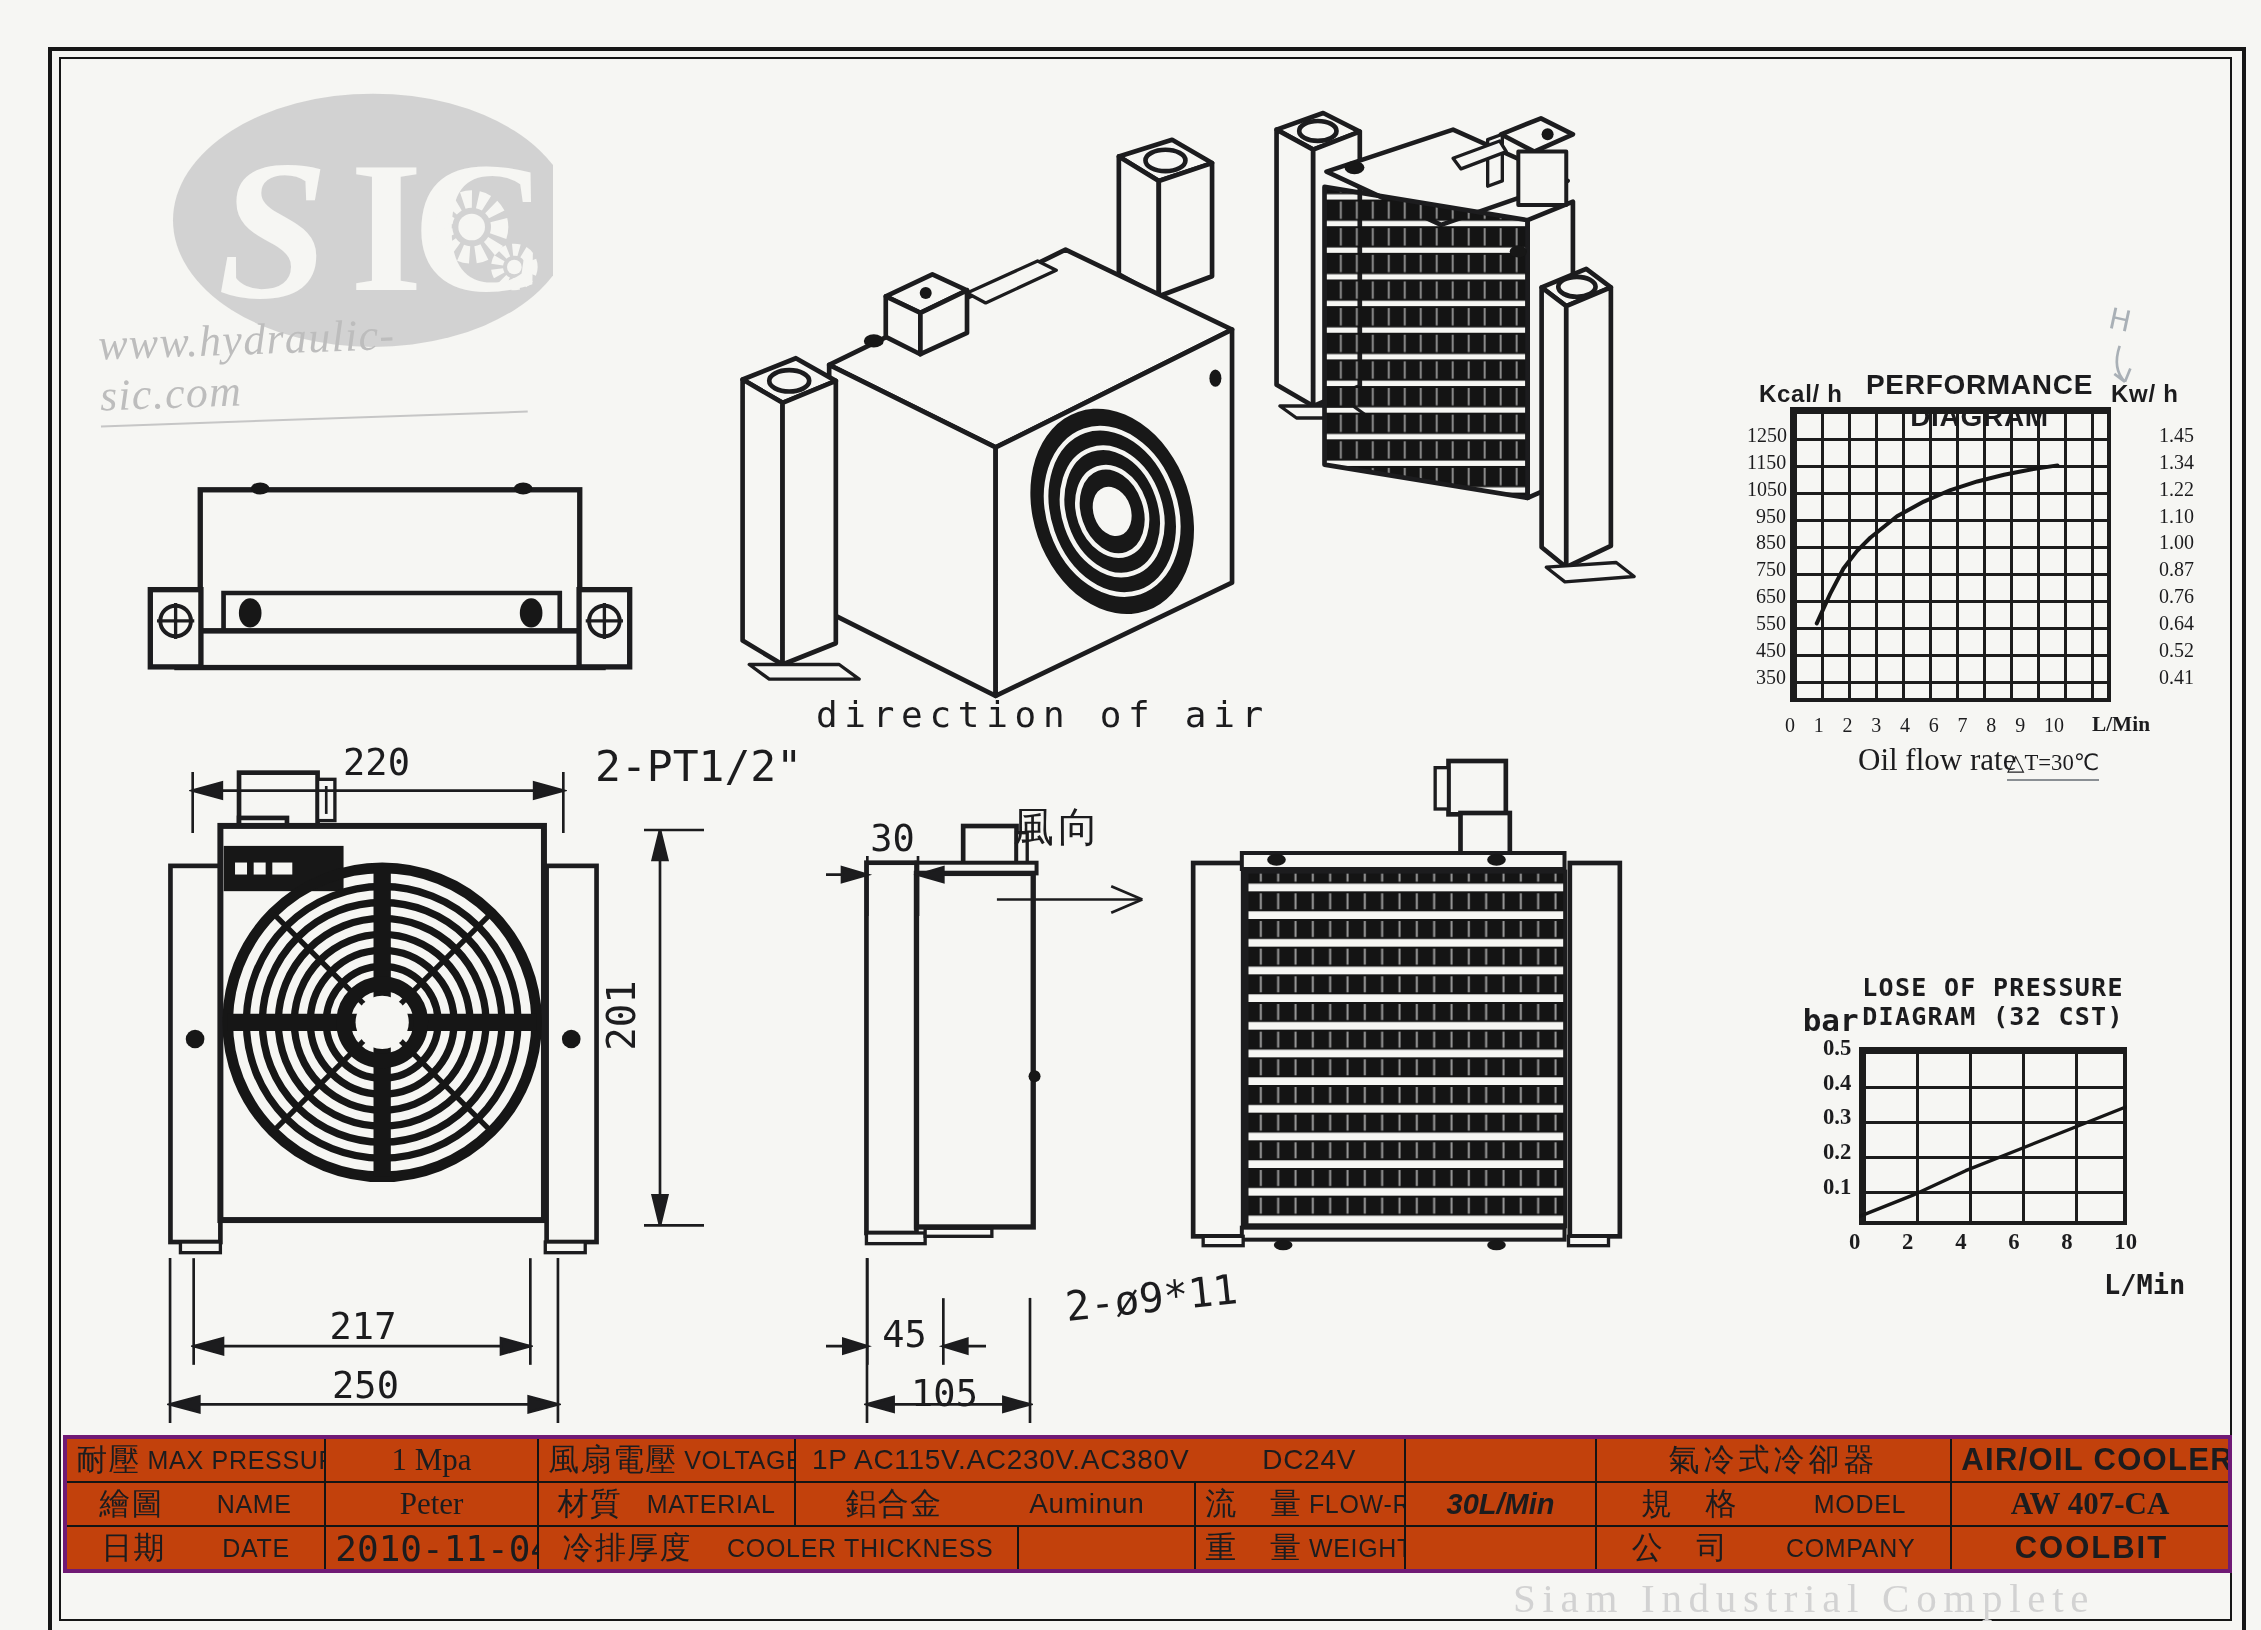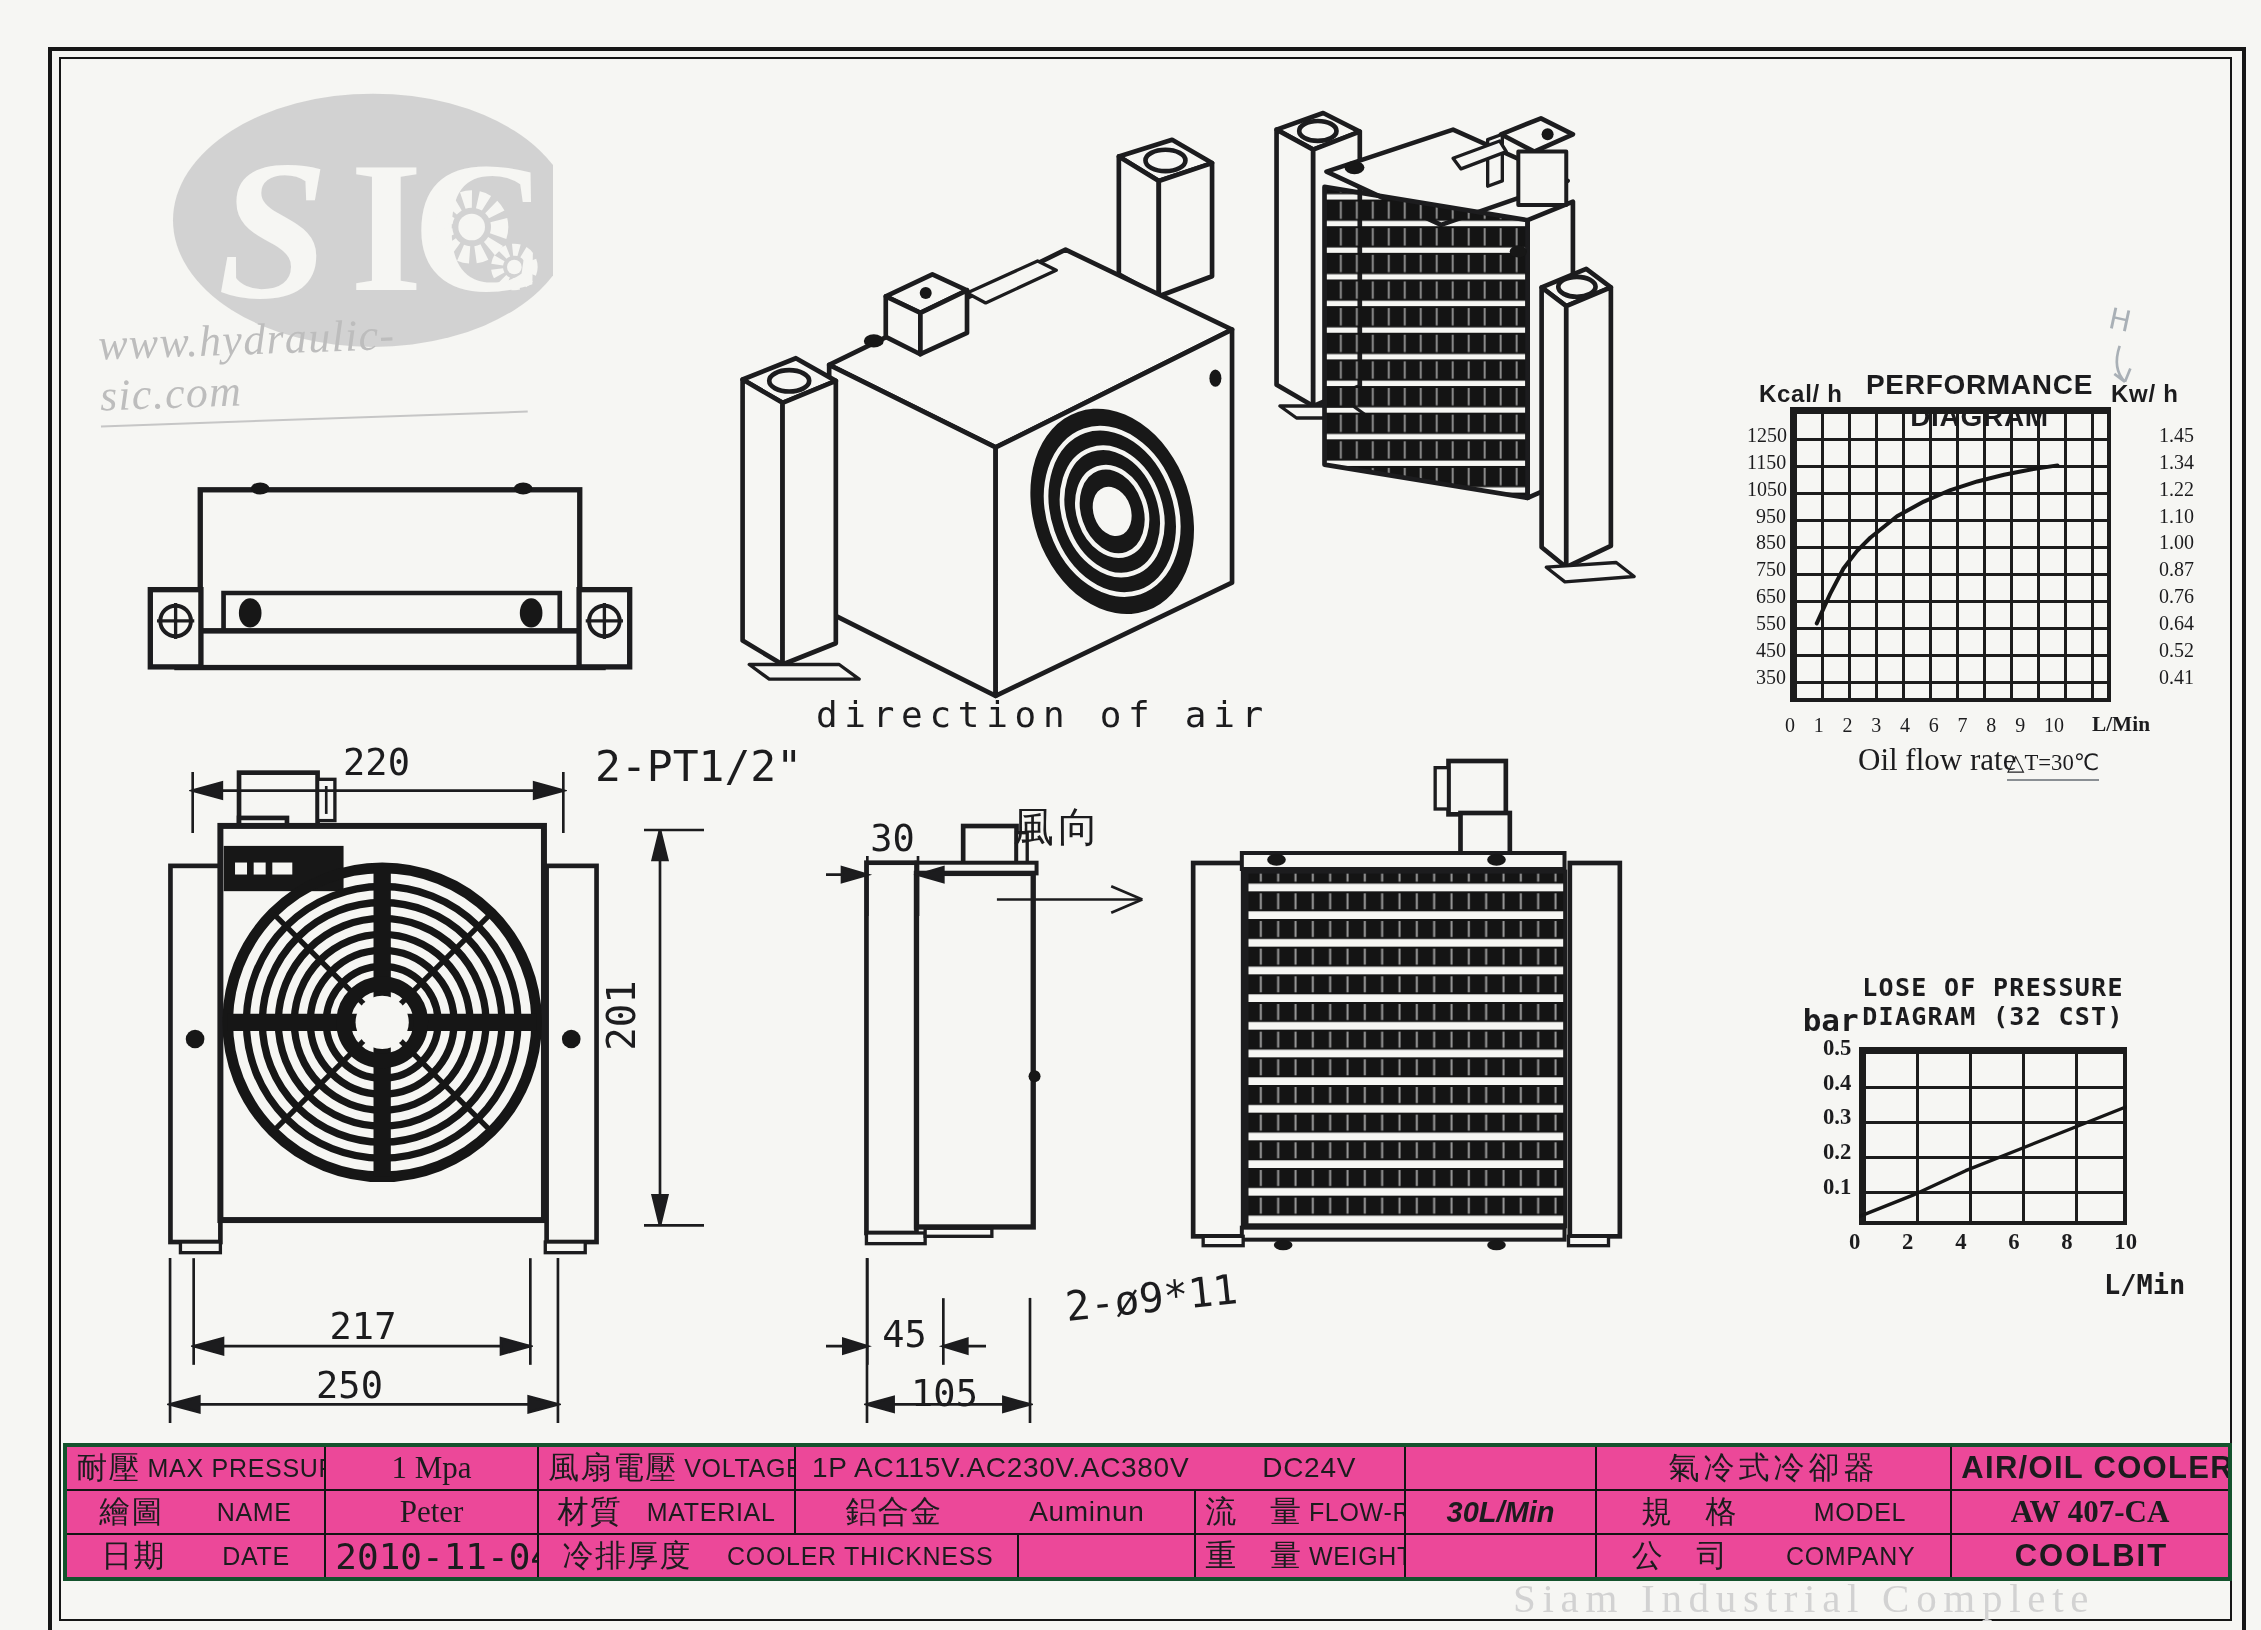--- a/index.html
+++ b/index.html
@@ -26,21 +26,21 @@
       repeating-linear-gradient(to bottom,#1c1c1c 0 3.3px,transparent 3.3px 27px);
       border:4px solid #1c1c1c;}
   .loss-grid{background:
       repeating-linear-gradient(to right,#1c1c1c 0 3.3px,transparent 3.3px 53px),
       repeating-linear-gradient(to bottom,#1c1c1c 0 3.3px,transparent 3.3px 35px);
       border:4px solid #1c1c1c;}
   .vcol{display:flex;flex-direction:column;justify-content:space-between;}
   .hrow{display:flex;flex-direction:row;justify-content:space-between;}
   
   table.spec{border-collapse:collapse;table-layout:fixed;width:2165px;height:127px;
-             border:4px solid #14532d;background:#ec4899;margin-top:8px;}
+             border:4px solid #701a75;background:#c2410c;}
   table.spec td{border:2.7px solid #141414;padding:0 9.3px;overflow:hidden;white-space:nowrap;}
   .zh{font-size:31px;letter-spacing:1.3px;}
   .en{font-size:25px;letter-spacing:0.7px;}
   .cell-pair{display:flex;align-items:center;justify-content:space-around;gap:6.7px;}
   .val-serif{font-family:"Liberation Serif",serif;font-size:31px;text-align:center;}
   .watermark{font-family:"Liberation Serif",serif;color:#d2d2d2;font-size:41px;letter-spacing:6.7px;}
   .pencil{color:#a9b0b6;}
   svg .dark{fill:#171717;stroke:none;}
 </style>
 </head>
@@ -282,21 +282,21 @@
 
   <div class="abs dim-label" style="left:313px;top:1305px;width:100px;">217</div>
   <svg class="abs dim-svg" style="left:191px;top:1258px;" width="342" height="107" viewBox="0 0 513 160">
     <line x1="4" y1="0" x2="4" y2="160"></line>
       <line x1="509" y1="0" x2="509" y2="160"></line>
     <line x1="4" y1="132" x2="509" y2="132"></line>
     <path d="M4,132 L48,120 L48,144 Z" fill="#1c1c1e"></path>
     <path d="M509,132 L465,120 L465,144 Z" fill="#1c1c1e"></path>
   </svg>
 
-  <div class="abs dim-label" style="left:296px;top:1364px;width:107px;">250</div>
+  <div class="abs dim-label" style="left:312px;top:1364px;width:107px;">250</div>
   <svg class="abs dim-svg" style="left:167px;top:1258px;" width="394" height="165" viewBox="0 0 591 248">
     <line x1="4" y1="0" x2="4" y2="248"></line>
       <line x1="587" y1="0" x2="587" y2="248"></line>
     <line x1="4" y1="220" x2="587" y2="220"></line>
     <path d="M4,220 L48,208 L48,232 Z" fill="#1c1c1e"></path>
     <path d="M587,220 L543,208 L543,232 Z" fill="#1c1c1e"></path>
   </svg>
 
   <div class="abs dim-label" style="left:878px;top:1313px;width:53px;">45</div>
   <svg class="abs dim-svg" style="left:826px;top:1258px;" width="160" height="107" viewBox="0 0 240 160">

